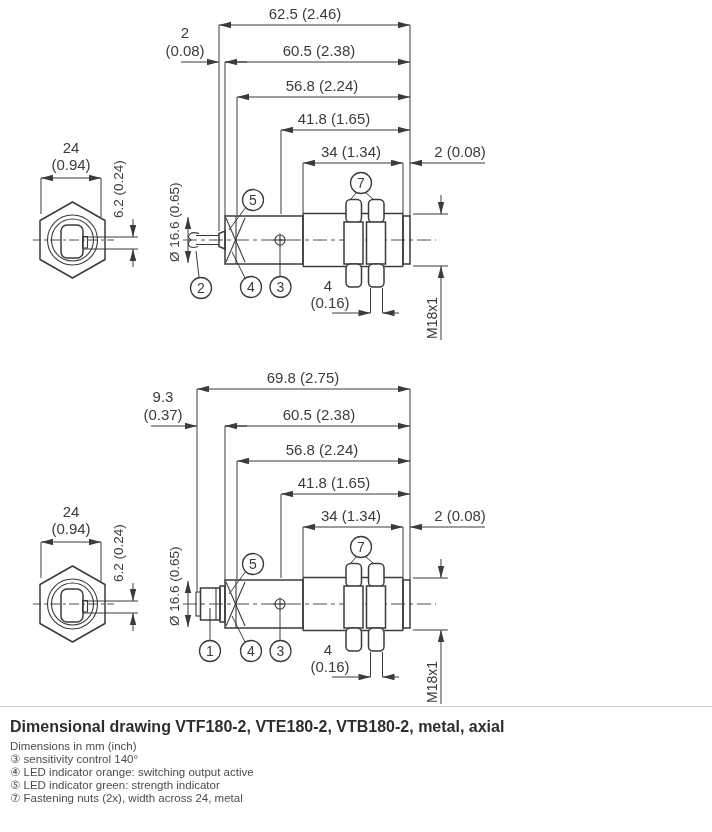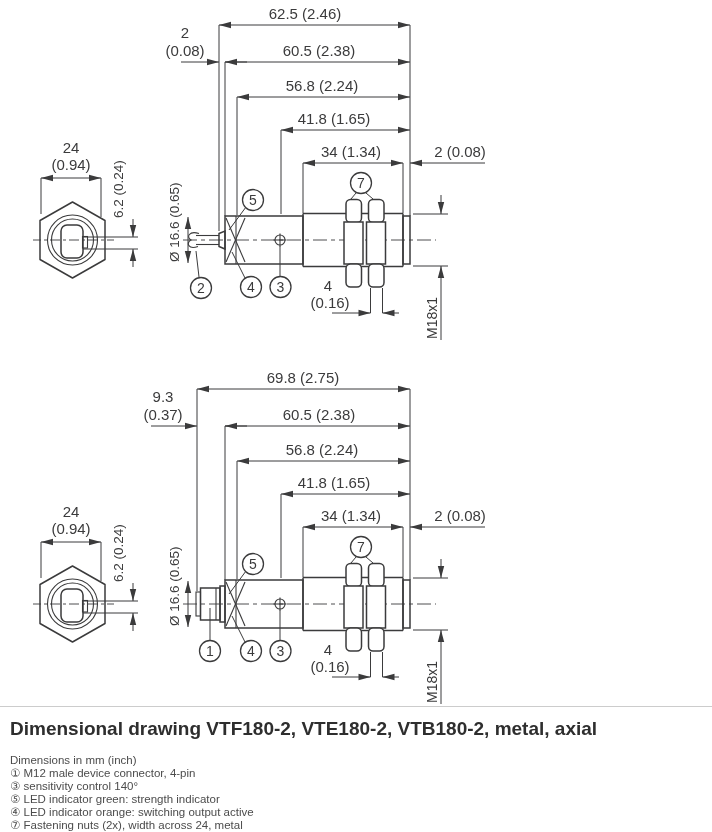--- a/index.html
+++ b/index.html
@@ -12,21 +12,21 @@
   .tb{font-size:14px;}
   .outl{fill:none;stroke:#3b3b3c;stroke-width:1.5;}
   .outlw{fill:#fff;stroke:#3b3b3c;stroke-width:1.5;}
   .thin{fill:none;stroke:#3b3b3c;stroke-width:1.1;}
   .dim{fill:none;stroke:#3b3b3c;stroke-width:1;}
   .cl{fill:none;stroke:#3b3b3c;stroke-width:0.9;stroke-dasharray:14 4 4 4;}
   .clh{fill:none;stroke:#3b3b3c;stroke-width:0.9;stroke-dasharray:10 3 3 3;}
   .bal{fill:#fff;stroke:#3b3b3c;stroke-width:1.3;}
   .footer{position:absolute;left:0;top:706px;width:712px;box-sizing:border-box;
           border-top:1px solid #cccccc;padding:11px 0 0 10px;background:#fff;}
-  .f-title{font-size:19px;font-weight:bold;color:#2e2e2e;margin-bottom:14px;}
+  .f-title{font-size:16px;font-weight:bold;color:#2e2e2e;margin-bottom:4px;}
   .f-note,.f-line{font-size:11.5px;color:#4c4c4c;line-height:13px;white-space:nowrap;}
   .corner-mark{position:absolute;right:0;top:0;width:10px;height:13px;background:#ededed;
                border-bottom-left-radius:10px;}
 </style>
 </head>
 <body>
 
 <div id="stage">
 <svg width="712" height="706" viewBox="0 0 712 706">
   <defs>
@@ -195,21 +195,20 @@
 
     <line class="dim" x1="177" y1="640" x2="177" y2="608"></line>
     <circle class="bal" cx="177" cy="651" r="10.5"></circle>
     <text class="tb" x="177" y="656" text-anchor="middle">1</text>
   </g>
 </svg>
 
 <div class="footer">
   <div class="f-title">Dimensional drawing VTF180-2, VTE180-2, VTB180-2, metal, axial</div>
   <div class="f-note">Dimensions in mm (inch)</div>
-  <div class="f-line">① M12 male device connector, 4-pin</div>
   <div class="f-line">③ sensitivity control 140°</div>
+  <div class="f-line">④ LED indicator orange: switching output active</div>
   <div class="f-line">⑤ LED indicator green: strength indicator</div>
-  <div class="f-line">④ LED indicator orange: switching output active</div>
   <div class="f-line">⑦ Fastening nuts (2x), width across 24, metal</div>
 </div>
 
 <div class="corner-mark"></div>
 </div>
 
 </body></html>

